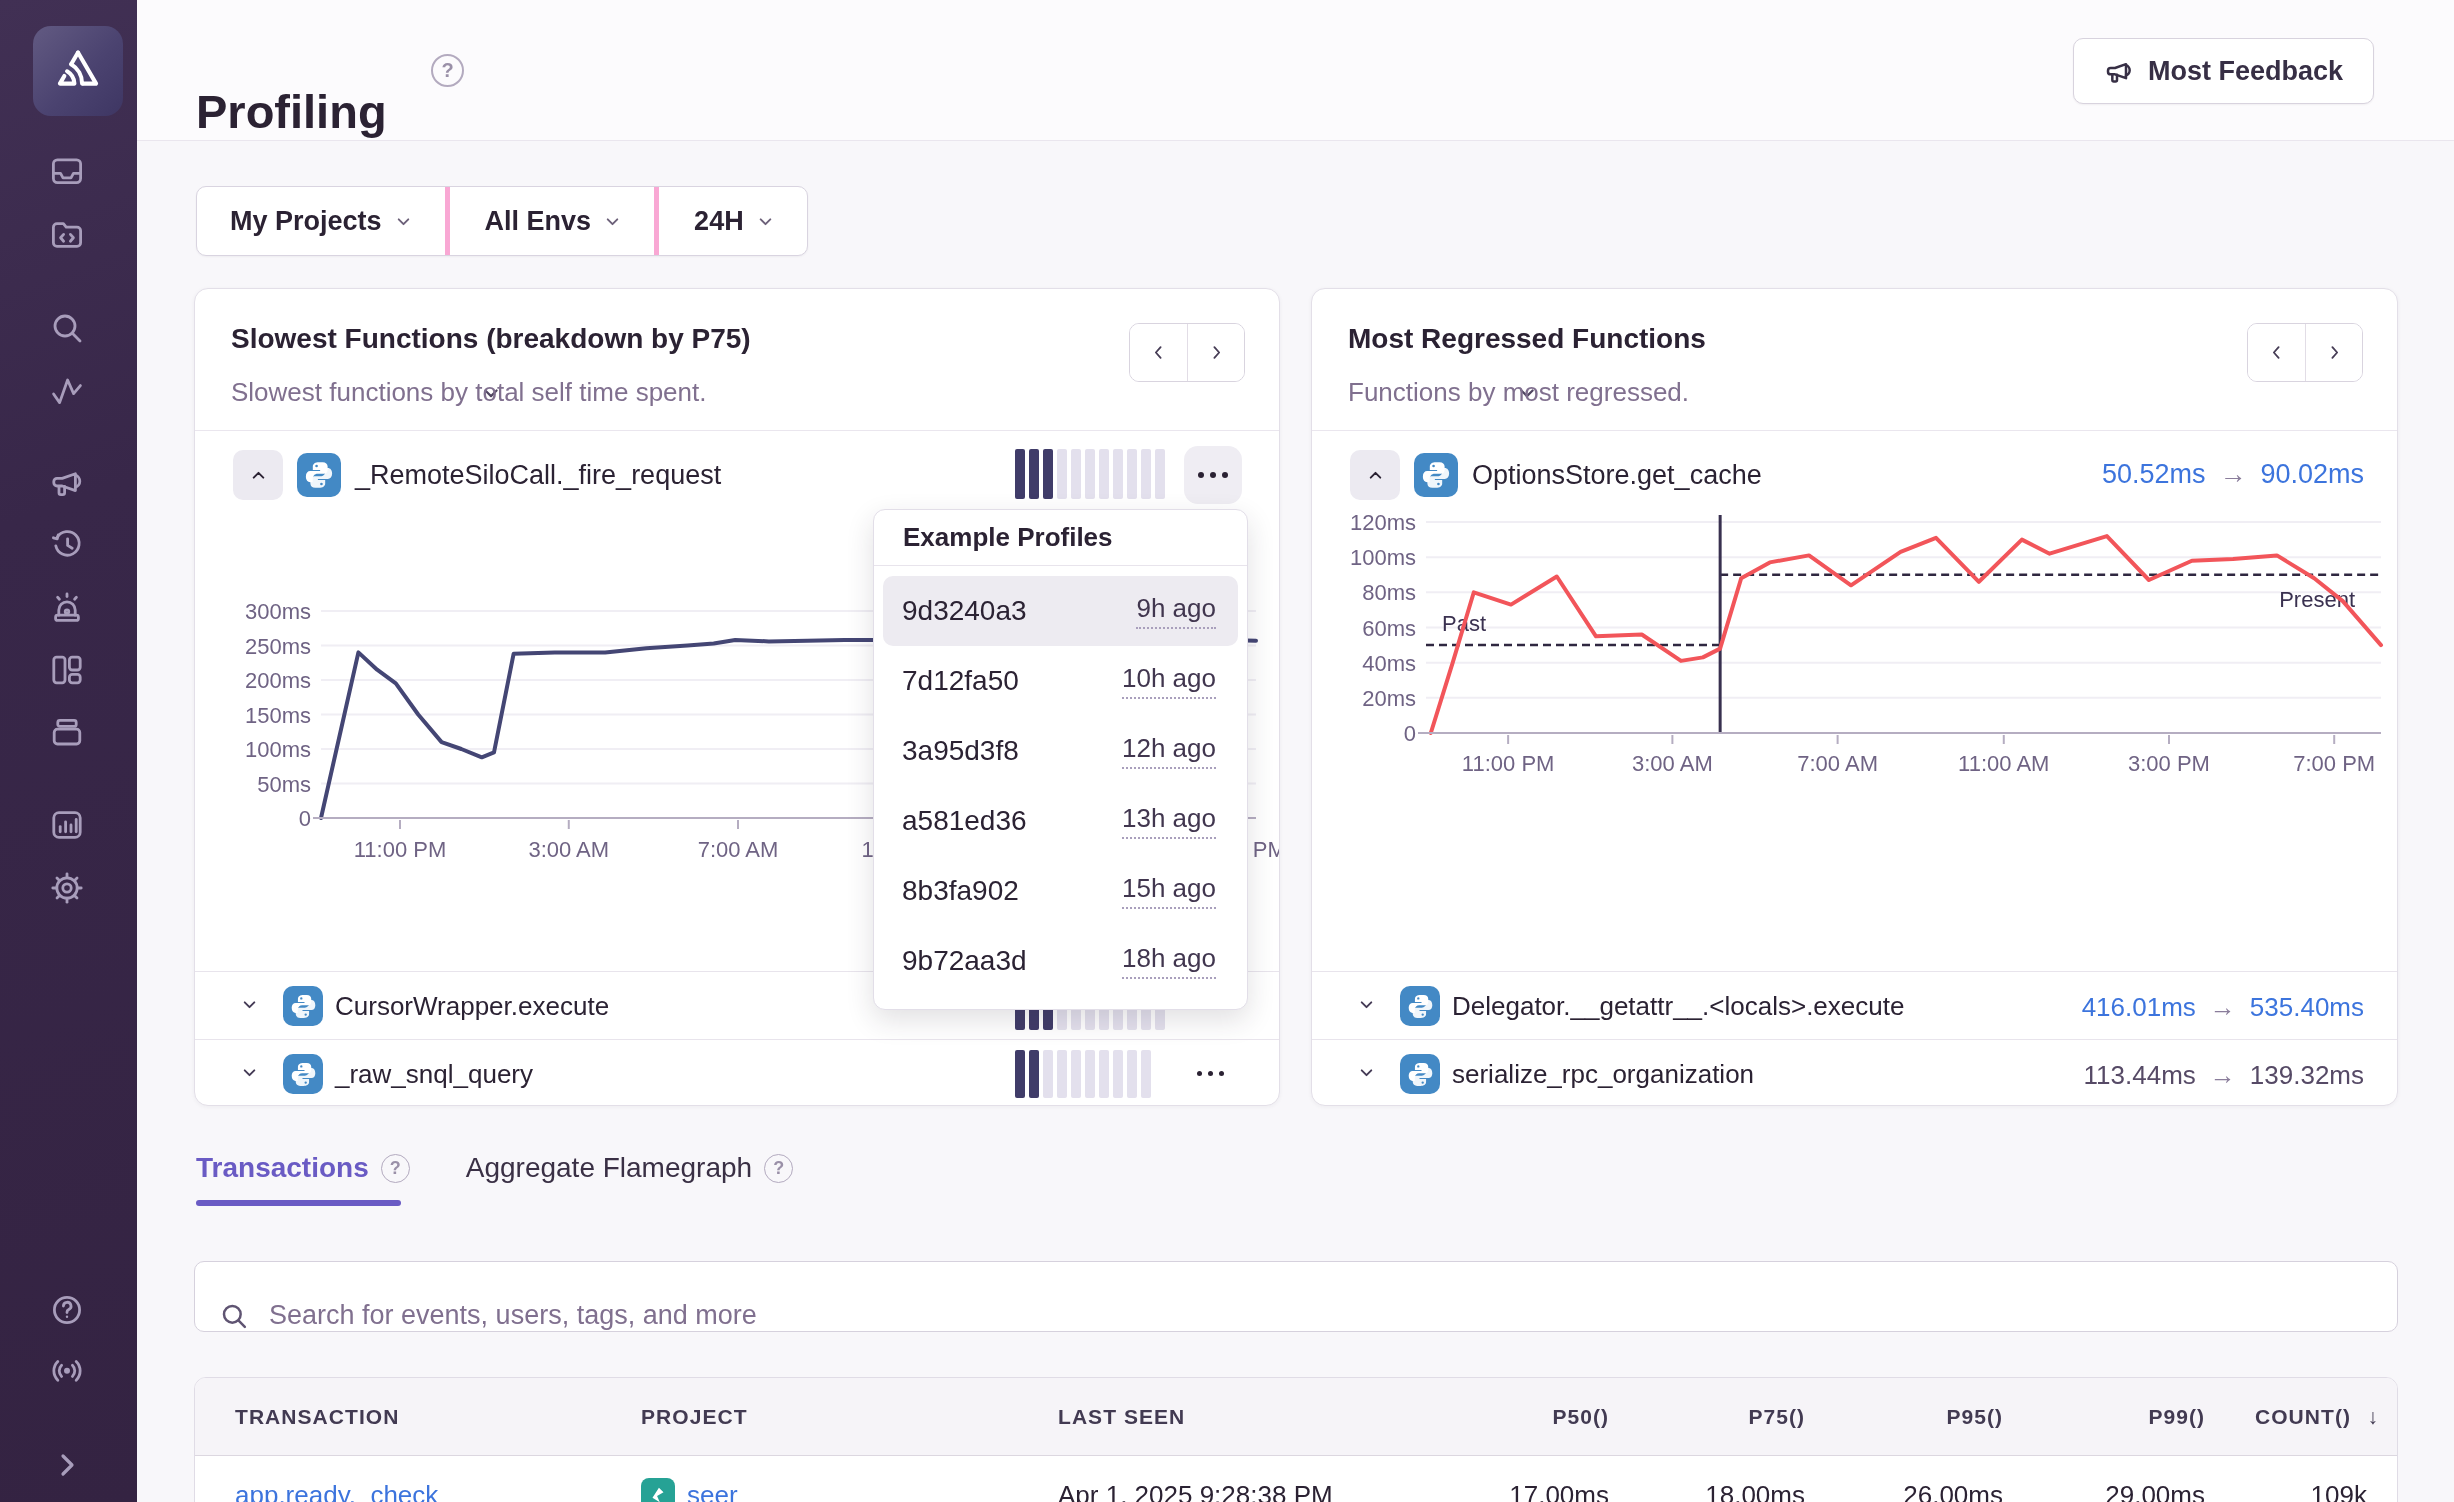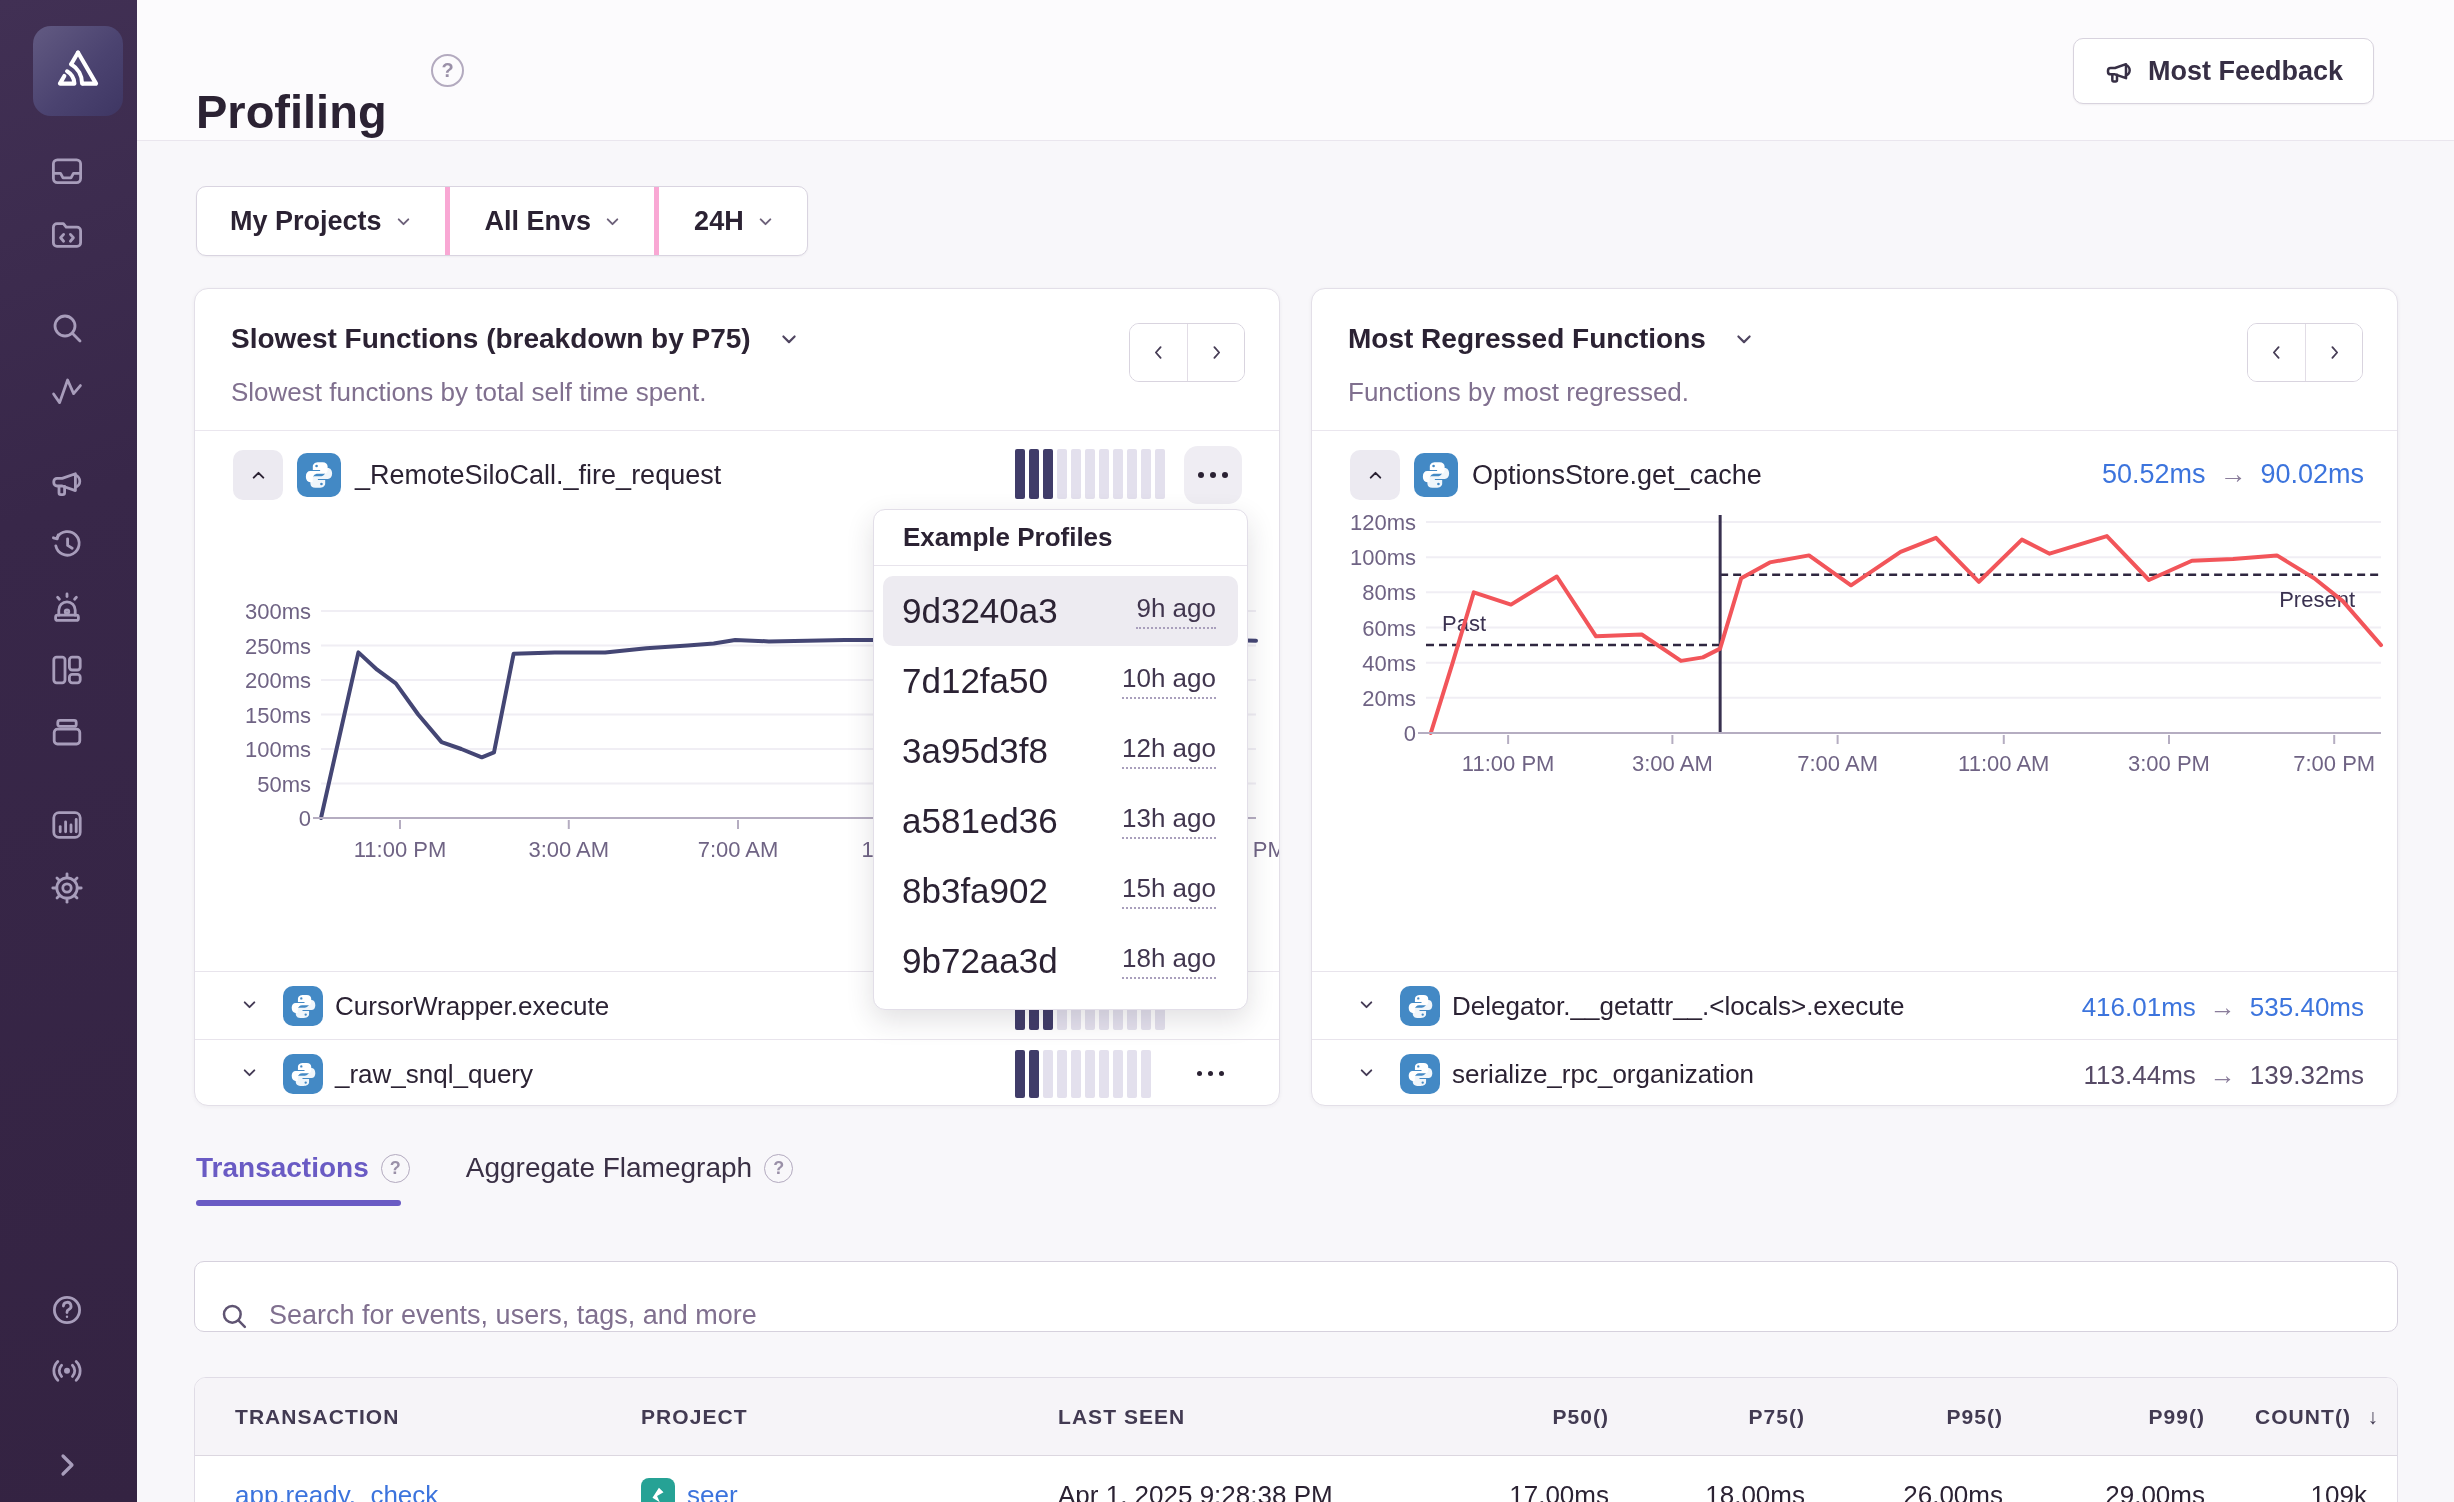--- a/index.html
+++ b/index.html
@@ -39,21 +39,21 @@
   .filter-seg + .filter-seg { border-left:5px solid #f9a8d4;padding-left:35px; }
   .chev { color:#6c6079; }
 
   
   .panel { position:absolute; top:288px; height:818px; background:#fff; border:1px solid #e3dfe8;
     border-radius:14px; box-shadow:0 1px 4px rgba(43,34,51,.05); overflow:hidden; }
   #panel-left  { left:194px;  width:1086px; }
   #panel-right { left:1311px; width:1087px; }
   .panel-head { position:absolute; left:0; right:0; top:0; height:142px; border-bottom:1px solid #eae6ee; }
   .panel-title { position:absolute; left:36px; top:34px; font-size:28px; font-weight:700; color:#2b2233;
-    display:flex; align-items:center; gap:28px; cursor:pointer; }
+    display:flex; align-items:center; gap:28px; cursor:pointer;flex-direction:column; }
   .panel-sub { position:absolute; left:36px; top:88px; font-size:26px; color:#80708f; }
   .pager { position:absolute; right:34px; top:34px; display:flex; border:1px solid #d9d4df;
     border-radius:10px; overflow:hidden; background:#fff; }
   .pager .pbtn { width:57px; height:57px; background:#fff; border:none; display:flex;
     align-items:center; justify-content:center; color:#463c55; cursor:pointer; }
   .pager .pbtn + .pbtn { border-left:1px solid #e2dde6; }
 
   
   .collapse-btn { position:absolute; left:38px; top:161px; width:50px; height:50px; border:none;
     background:#eceaf1; border-radius:10px; display:flex; align-items:center; justify-content:center;
@@ -90,21 +90,21 @@
 
   
   #profiles-dd { position:absolute; left:873px; top:509px; width:375px; height:501px; background:#fff;
     border:1px solid #e2dee8; border-radius:12px; box-shadow:0 10px 28px rgba(43,34,51,.14); z-index:70; }
   #dd-head { height:56px; border-bottom:1px solid #e8e4ec; display:flex; align-items:center;
     padding-left:29px; font-size:26px; font-weight:700; color:#2b2233; }
   #dd-list { padding-top:10px; }
   .dd-row { position:relative; height:70px; margin:0 9px; border-radius:10px; display:flex;
     align-items:center; cursor:pointer; }
   .dd-row.active { background:#edebf1; }
-  .dd-id { position:absolute; left:19px; font-size:35px; color:#2b2233; }
+  .dd-id { position:absolute; left:19px; font-size:28px; color:#2b2233; }
   .dd-time { position:absolute; right:22px; font-size:26px; color:#41364f;
     border-bottom:2px dotted #a99fbc; padding-bottom:3px; cursor:pointer; }
 
   
   #tabs { position:absolute; left:196px; top:1152px; display:flex; gap:56px; align-items:center; }
   .tab { display:flex; align-items:center; gap:12px; font-size:28px; cursor:pointer; }
   #tab-transactions { color:#6a5bc4; font-weight:600; }
   #tab-flamegraph { color:#3a3045; }
   .tab .qmark { width:29px; height:29px; font-size:18px; border-width:1.5px; }
   #tab-underline { position:absolute; left:196px; top:1200px; width:205px; height:6px;

